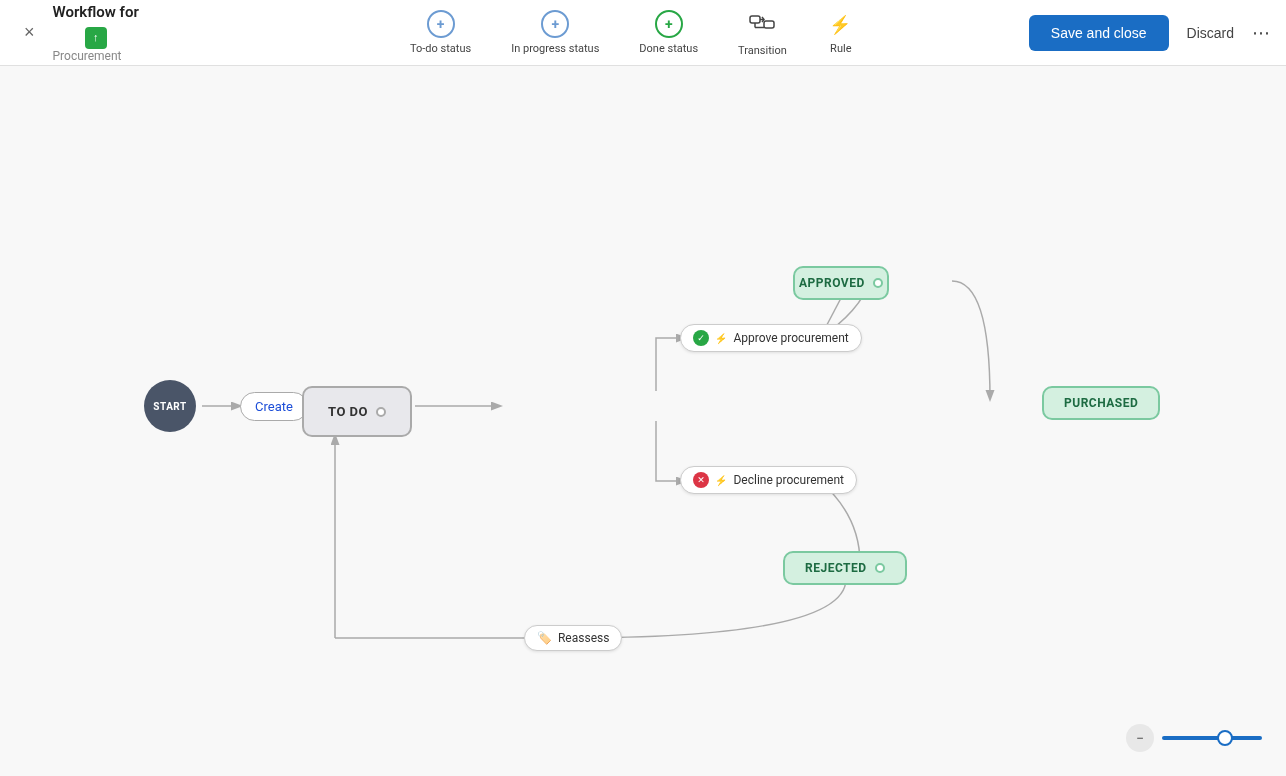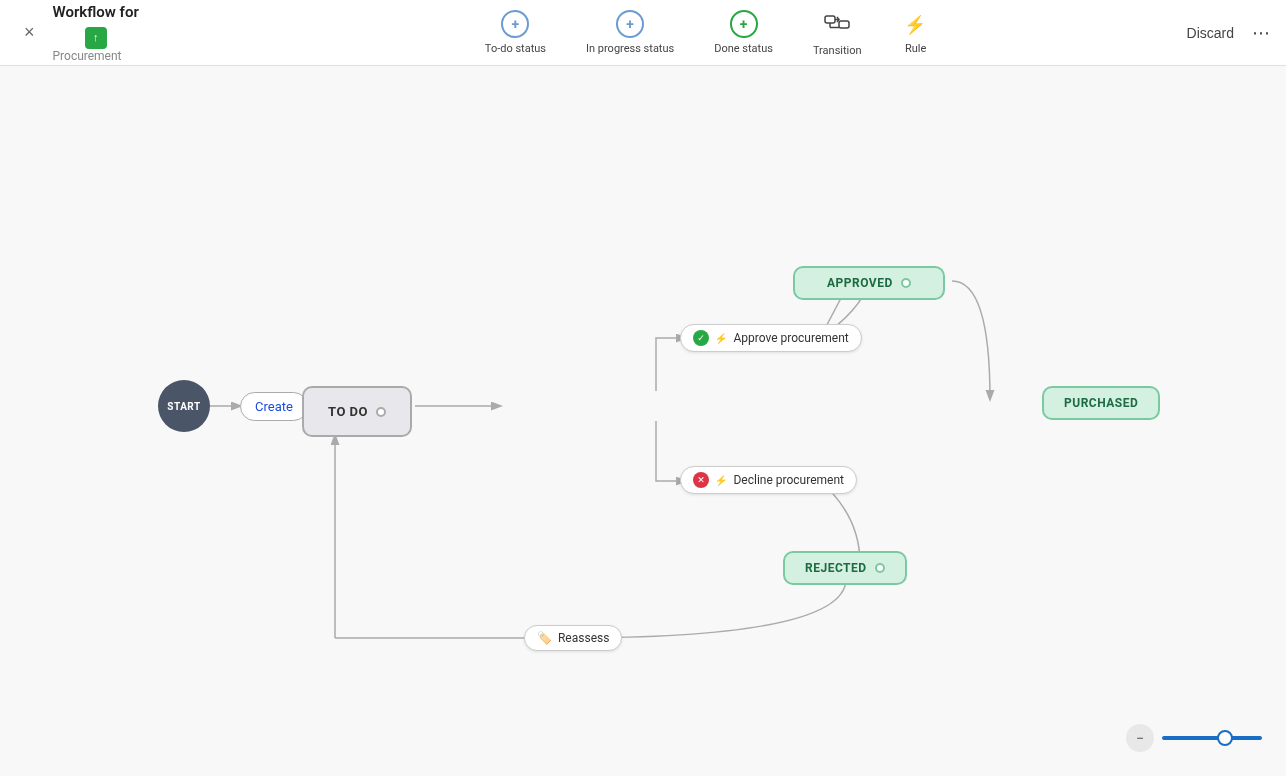--- a/index.html
+++ b/index.html
@@ -227,21 +227,21 @@
       border-radius: 50%;
       border: 2px solid #7ab0d9;
       background: #fff;
     }
 
     
     .approved-node {
       border: 2px solid #7bc9a0;
       border-radius: 10px;
       background: #d4f0e0;
-      padding: 8px 32px;
+      padding: 8px 4px;
       font-size: 12px;
       font-weight: 700;
       color: #1d6b42;
       letter-spacing: 0.5px;
       display: flex;
       align-items: center;
       gap: 8px;
       white-space: nowrap;
     }
     .approved-node .dot {
@@ -404,20 +404,21 @@
       <span class="toolbar-label">Transition</span>
     </div>
 
     <div class="toolbar-item">
       <div class="icon-lightning">⚡</div>
       <span class="toolbar-label">Rule</span>
     </div>
   </div>
 
   <div class="header-right">
+    <button class="save-btn">Save and close</button>
     <button class="discard-btn">Discard</button>
     <button class="more-btn">⋯</button>
   </div>
 </div>
 
 <div class="canvas">
   <svg class="workflow-svg">
 
     <line x1="202" y1="340" x2="240" y2="340" stroke="#aaa" stroke-width="1.5" marker-end="url(#arrow)"></line>
 
@@ -440,21 +441,21 @@
     <line x1="568" y1="572" x2="335" y2="572" stroke="#aaa" stroke-width="1.5"></line>
     <line x1="335" y1="572" x2="335" y2="370" stroke="#aaa" stroke-width="1.5" marker-end="url(#arrow)"></line>
 
     <defs>
       <marker id="arrow" markerWidth="8" markerHeight="8" refX="6" refY="3" orient="auto">
         <path d="M0,0 L0,6 L8,3 z" fill="#aaa"></path>
       </marker>
     </defs>
   </svg>
 
-  <div class="node start-node" style="left:158px;top:314px;align-items:center;">
+  <div class="node start-node" style="left:144px;top:314px;align-items:center;">
     <span>START</span>
   </div>
 
   <div class="node create-node" style="left:240px;top:326px;">
     <span>Create</span>
   </div>
 
   <div class="node todo-node" style="left:302px;top:320px;">
     <span>TO DO</span>
     <div class="dot"></div>

